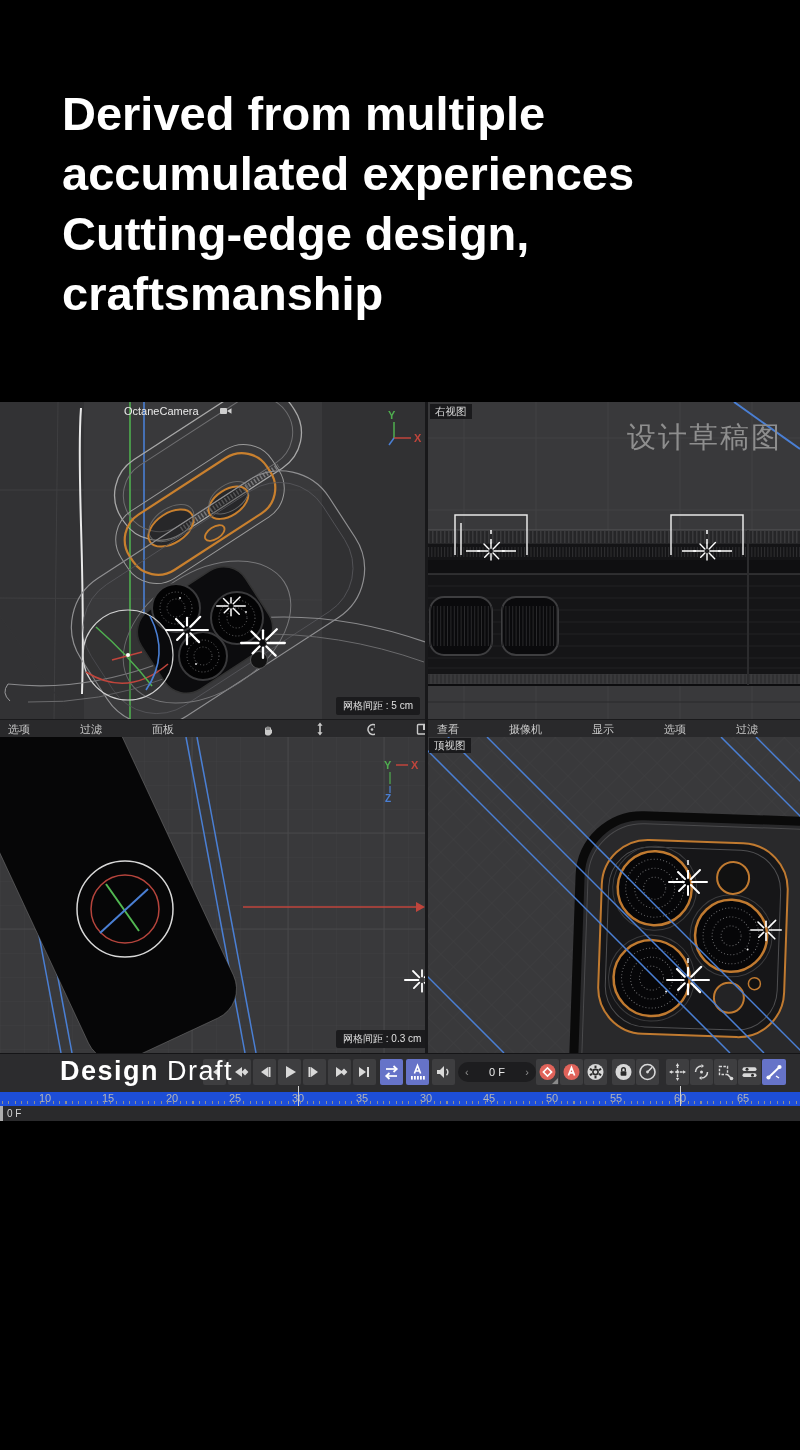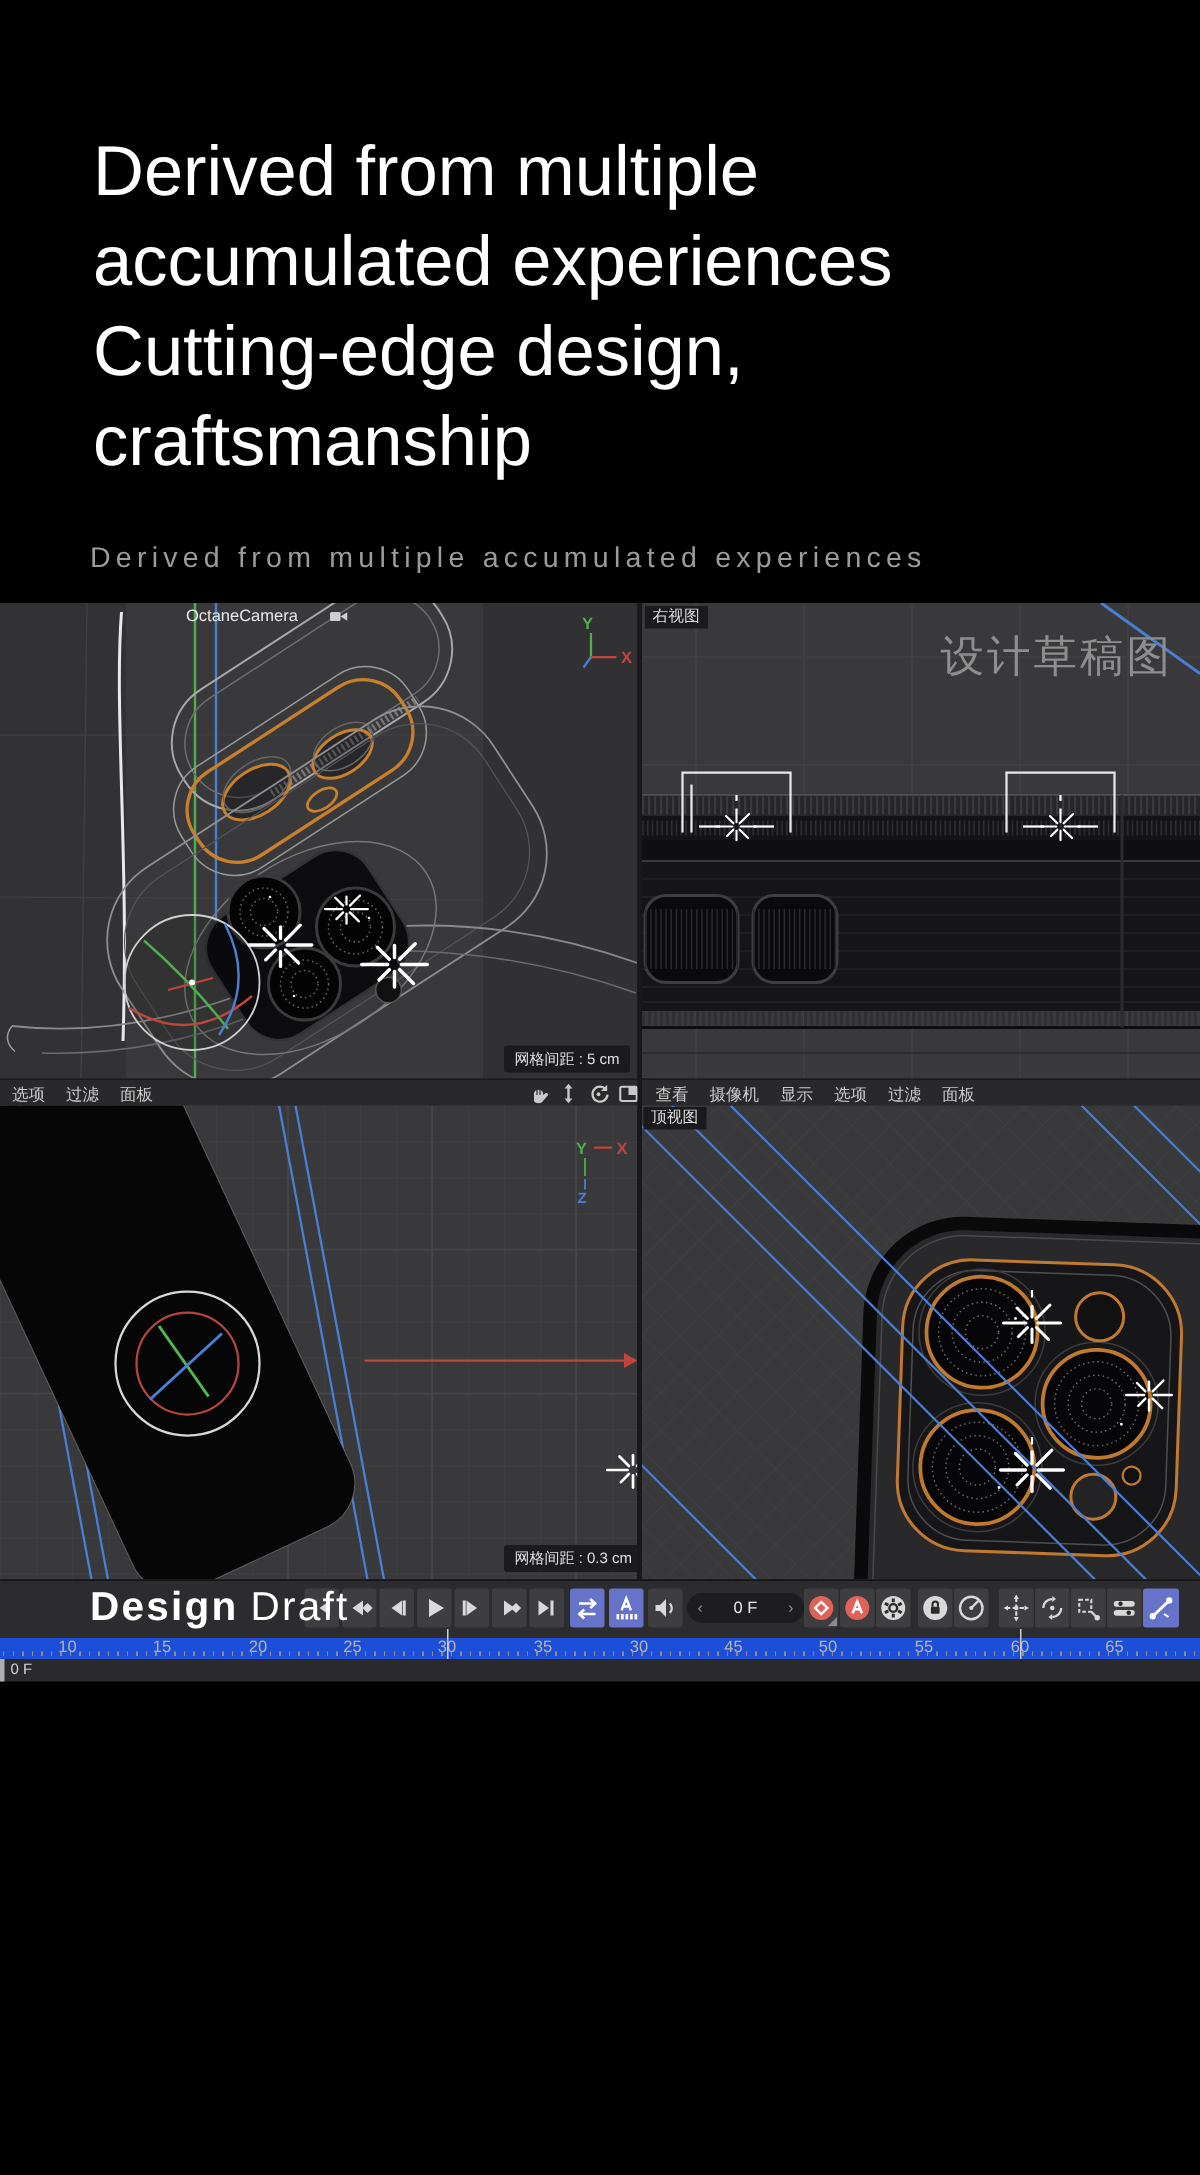--- a/index.html
+++ b/index.html
@@ -1,33 +1,33 @@
 <!DOCTYPE html>
 <html><head>
 <meta charset="utf-8">
 <style>
   html,body{margin:0;padding:0;background:#000;}
   #page{position:relative;width:800px;height:1450px;background:#000;overflow:hidden;
         font-family:"Liberation Sans",sans-serif;}
   .abs{position:absolute;}
   
-  .hero-title{left:62px;top:84px;color:#fff;font-size:47px;font-weight:400;line-height:60px;
+  .hero-title{left:62px;top:84px;color:#fff;font-size:47px;font-weight:700;line-height:60px;
               letter-spacing:0px;white-space:nowrap;}
   .hero-sub{left:60px;top:362px;color:#9b9b9b;font-size:19px;letter-spacing:3.5px;white-space:nowrap;}
   
   .vp{background:#39393b;overflow:hidden;}
   .vp-label{background:#1a1a1c;color:#dcdcdc;font-size:10.5px;padding:1px 5px;line-height:13px;}
   .cam-label{color:#eaeaea;font-size:11px;display:flex;align-items:center;gap:20px;}
   .grid-label{background:#1b1b1d;color:#e0e0e0;font-size:10px;padding:2px 7px;border-radius:2px;
               white-space:nowrap;}
   .watermark{color:#8e8e8e;font-size:29px;letter-spacing:2px;white-space:nowrap;}
   .divider-v{left:425px;top:402px;width:3px;height:651px;background:#18181a;}
   
   .menubar{top:719px;height:18px;background:#29292b;border-top:1px solid #1a1a1c;
-           border-bottom:1px solid #161618;display:flex;align-items:center;}
+           border-bottom:1px solid #161618;display:flex;align-items:center;gap:36px;}
   .menu-item{color:#c9c9c9;font-size:11px;margin-right:14px;white-space:nowrap;}
   
   .toolbar{left:0;top:1053px;width:800px;height:39px;background:#2c2c2e;border-top:1px solid #151517;}
   .tbtn{position:absolute;top:1059px;width:23px;height:26px;background:#3e3e40;border-radius:2px;}
   .tbtn.blue{background:#6673c8;}
   .stepper{left:458px;top:1062px;width:78px;height:20px;background:#1d1d1f;border-radius:10px;
            color:#e8e8e8;font-size:11px;display:flex;align-items:center;justify-content:space-between;
            padding:0 7px;box-sizing:border-box;}
   .stepper .arr{color:#8f8f8f;font-size:11px;line-height:1;}
   .design-draft{left:60px;top:1056px;color:#fff;font-size:27px;letter-spacing:1.5px;white-space:nowrap;}
@@ -64,21 +64,20 @@
       </symbol>
     </defs>
   </svg>
 
   <div class="abs hero-title">
     <div>Derived from multiple</div>
     <div>accumulated experiences</div>
     <div>Cutting-edge design,</div>
     <div>craftsmanship</div>
   </div>
-  <div class="abs hero-sub">Derived from multiple accumulated experiences</div>
 
   <div class="abs vp" style="left:0;top:402px;width:425px;height:318px">
     <svg width="425" height="318">
       <rect x="0" y="0" width="84" height="318" fill="#323234"></rect>
       <rect x="322" y="0" width="103" height="318" fill="#313133"></rect>
       <line x1="0" y1="88" x2="322" y2="88" stroke="#3f3f41"></line>
       <line x1="0" y1="196" x2="322" y2="198" stroke="#3f3f41"></line>
       <line x1="58" y1="0" x2="54" y2="318" stroke="#3f3f41"></line>
       <path d="M0,214 L74,318" stroke="#343436" fill="none"></path>
 

